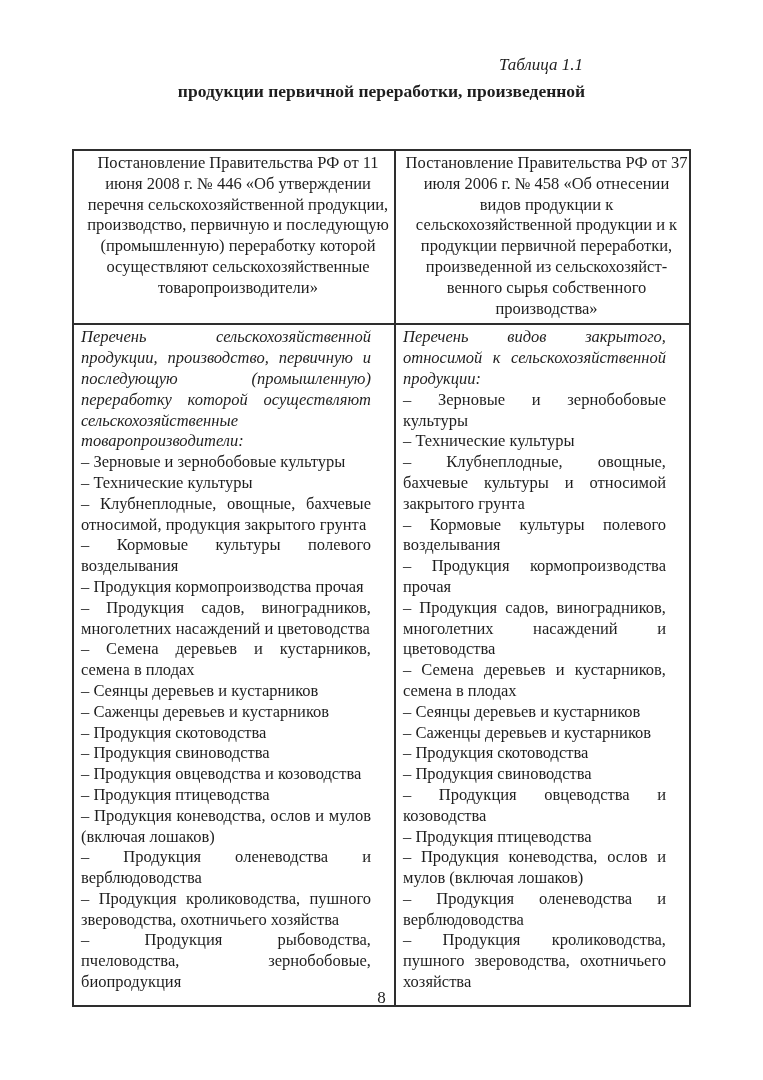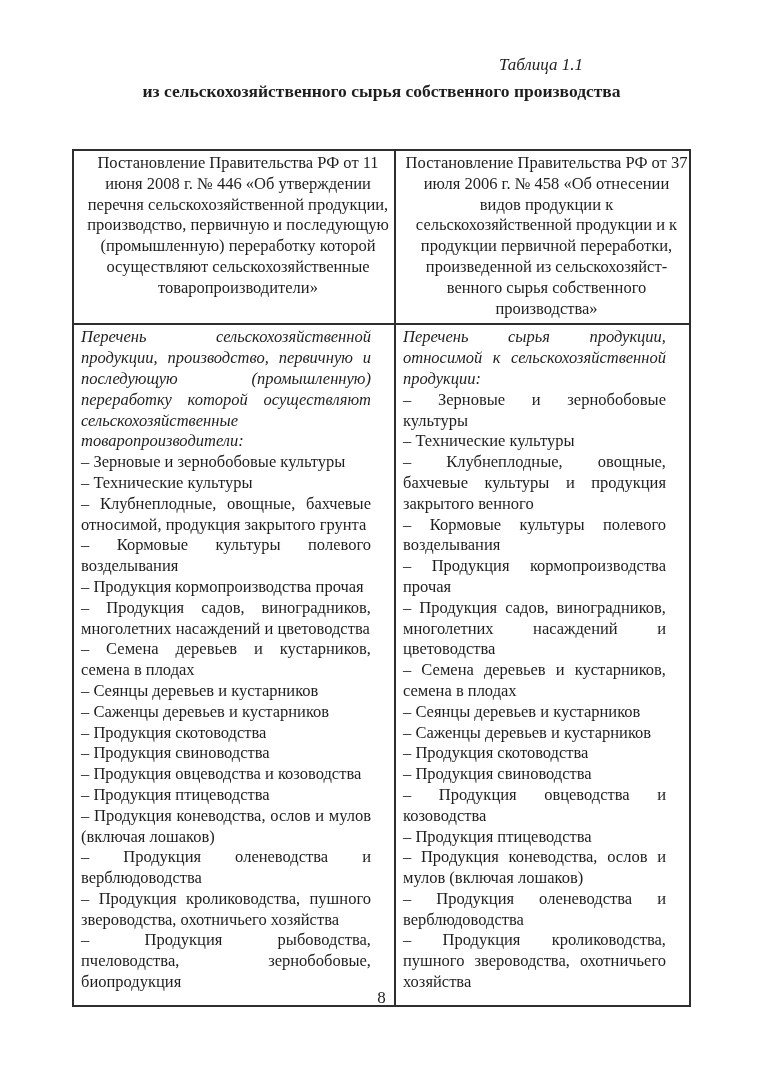--- a/index.html
+++ b/index.html
@@ -83,21 +83,21 @@
   }
 </style>
 </head>
 <body>
 
 <div class="page">
 
   <div class="table-label">Таблица 1.1</div>
 
   <div class="doc-title">
-    <div>из сельскохозяйственного сырья собственного производства</div>
+    <div>продукции первичной переработки, произведенной</div>
   </div>
 
   <table class="main-table">
     <tbody>
       <tr>
         <td class="col-left head-cell">Постановление Правительства РФ от 11 июня 2008 г. № 446 «Об утверждении перечня сельскохозяйственной продукции, производство, первичную и последующую (промышленную) переработку которой осуществляют сельскохозяйст­венные товаропроизводители»</td>
         <td class="col-right head-cell">Постановление Правительства РФ от 37 июля 2006 г. № 458 «Об отнесении видов продукции к сельскохозяйственной продукции и к продукции первичной переработки, произведенной из сельскохозяйст­венного сырья собственного производства»</td>
       </tr>
       <tr>
         <td class="col-left body-cell">
@@ -114,24 +114,24 @@
           <div class="list-item">– Продукция скотоводства</div>
           <div class="list-item">– Продукция свиноводства</div>
           <div class="list-item">– Продукция овцеводства и козоводства</div>
           <div class="list-item">– Продукция птицеводства</div>
           <div class="list-item">– Продукция коневодства, ослов и мулов (включая лошаков)</div>
           <div class="list-item">– Продукция оленеводства и верблюдоводства</div>
           <div class="list-item">– Продукция кролиководства, пушного звероводства, охотничьего хозяйства</div>
           <div class="list-item">– Продукция рыбоводства, пчеловодства, зернобобовые, биопродукция</div>
         </td>
         <td class="col-right body-cell">
-          <div class="intro">Перечень сырья продукции, относимой к сельскохозяйственной продукции:</div>
+          <div class="intro">Перечень видов закрытого, относимой к сельскохозяйственной продукции:</div>
           <div class="list-item">– Зерновые и зернобобовые культуры</div>
           <div class="list-item">– Технические культуры</div>
-          <div class="list-item">– Клубнеплодные, овощные, бахчевые культуры и продукция закрытого венного</div>
+          <div class="list-item">– Клубнеплодные, овощные, бахчевые культуры и относимой закрытого грунта</div>
           <div class="list-item">– Кормовые культуры полевого возделывания</div>
           <div class="list-item">– Продукция кормопроизводства прочая</div>
           <div class="list-item">– Продукция садов, виноградников, многолетних насаждений и цветоводства</div>
           <div class="list-item">– Семена деревьев и кустарников, семена в плодах</div>
           <div class="list-item">– Сеянцы деревьев и кустарников</div>
           <div class="list-item">– Саженцы деревьев и кустарников</div>
           <div class="list-item">– Продукция скотоводства</div>
           <div class="list-item">– Продукция свиноводства</div>
           <div class="list-item">– Продукция овцеводства и козоводства</div>
           <div class="list-item">– Продукция птицеводства</div>

